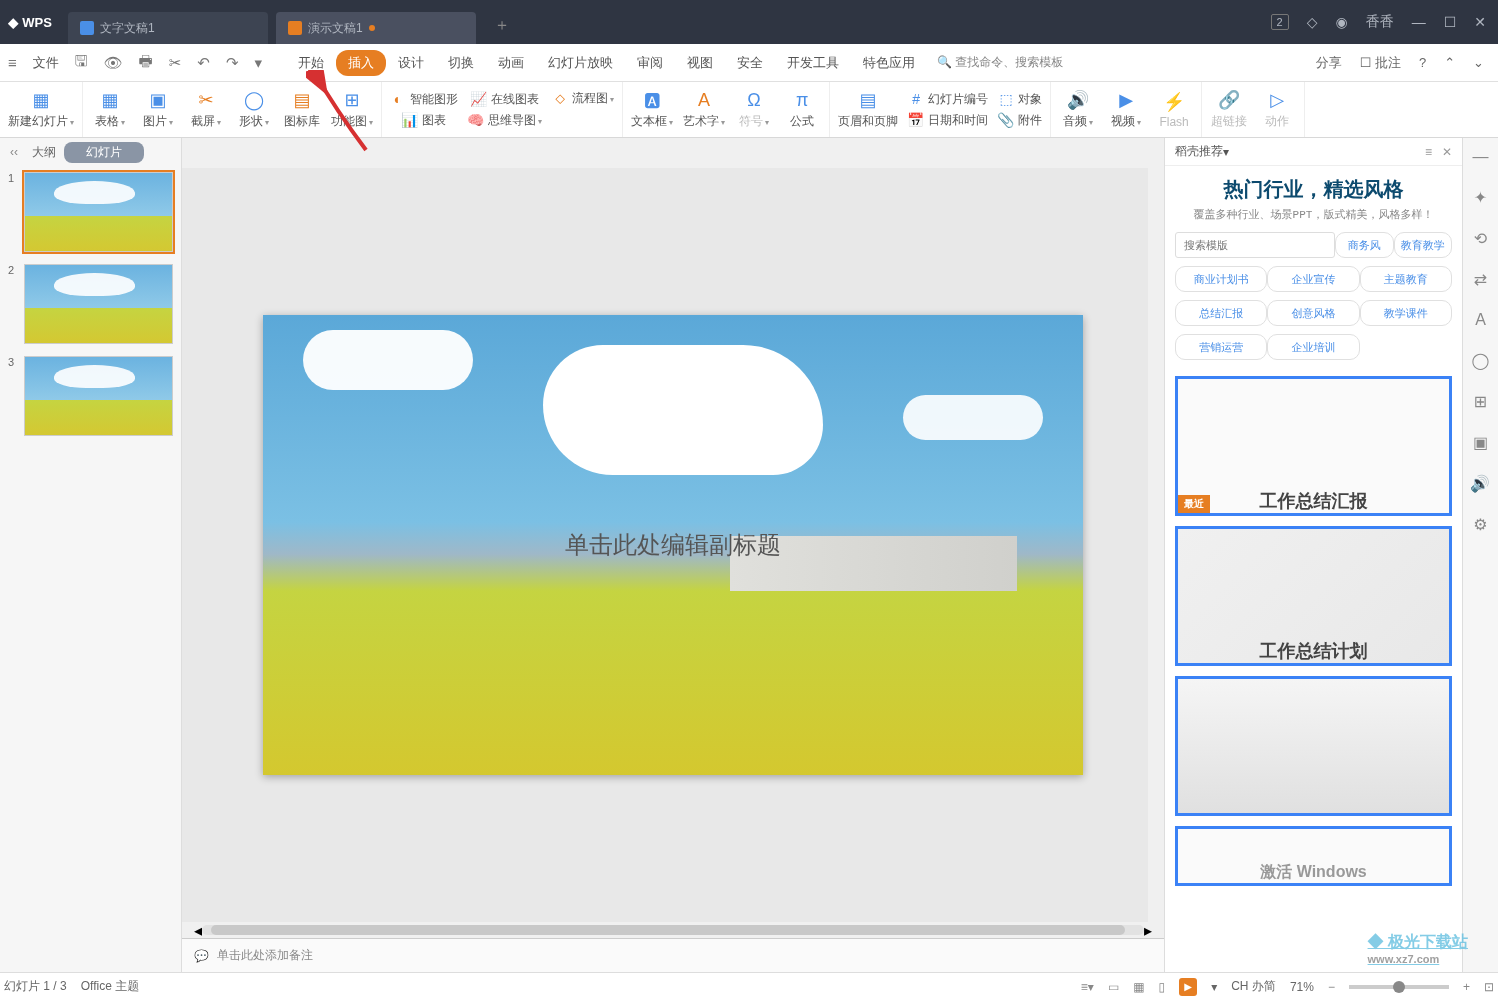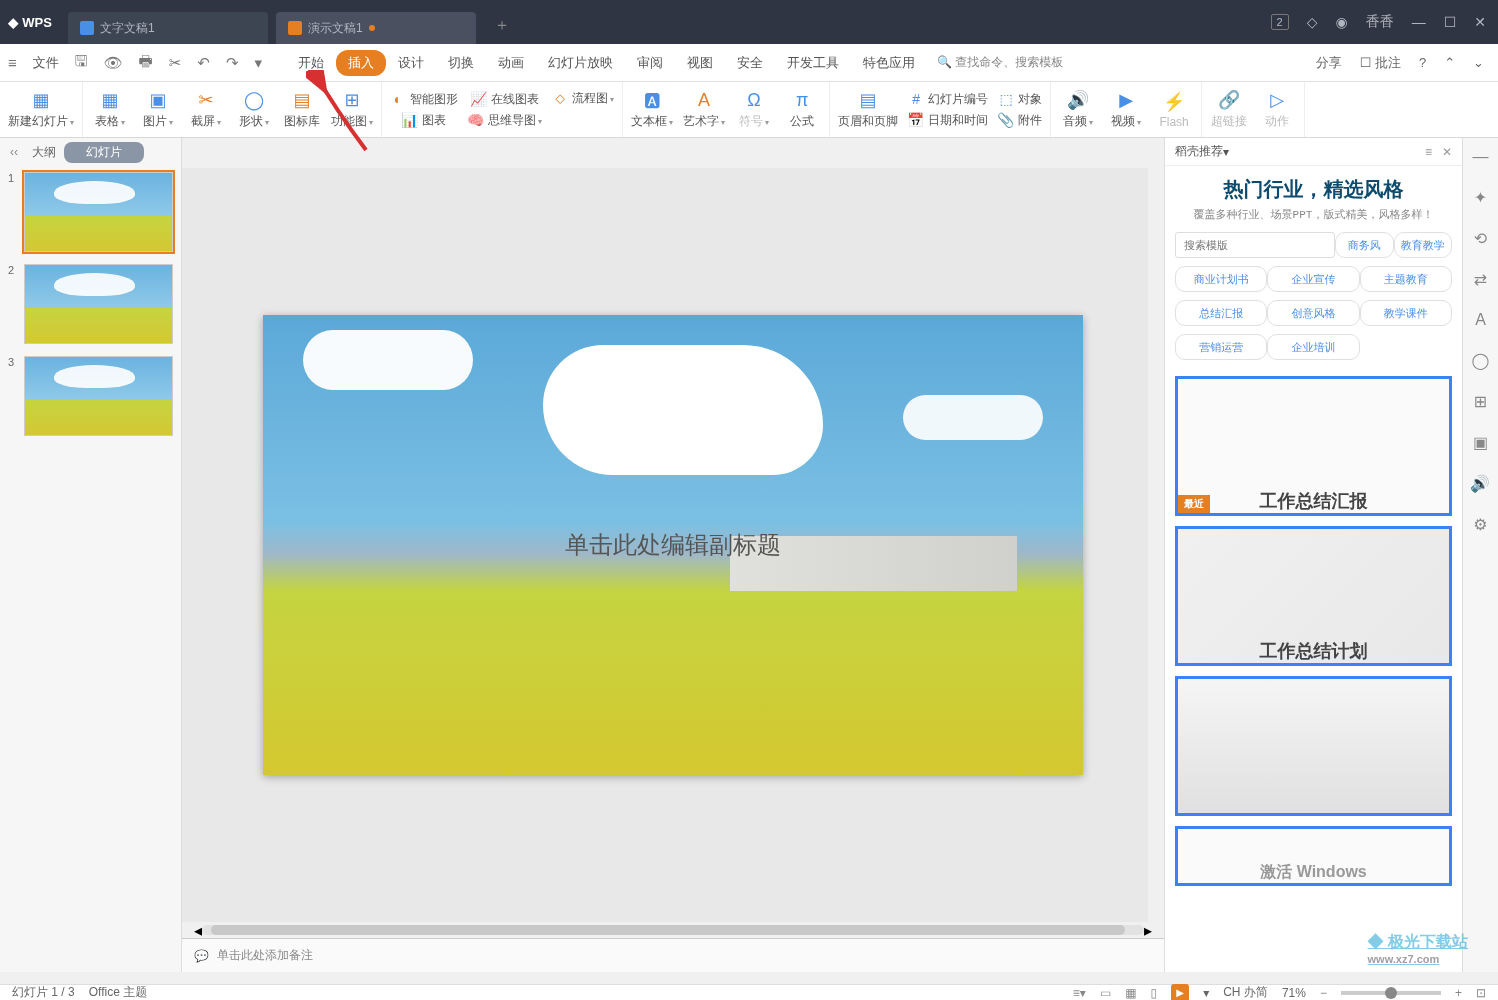--- a/index.html
+++ b/index.html
@@ -83,21 +83,21 @@
 .rpcards { flex:1; overflow:auto; padding:8px 10px; }
 .rpcard { height:140px; border:3px solid #3b82f6; margin-bottom:10px; display:flex; align-items:flex-end; justify-content:center; font-size:18px; font-weight:bold; color:#444; background:#fafafa; position:relative; }
 .rpcard .badge { position:absolute; left:0; bottom:0; background:#e67e22; color:#fff; font-size:10px; padding:2px 6px; }
 .rpcard.floral { background:linear-gradient(135deg,#f0f0f0,#e8e8e8); }
 .rpcard.ink { background:linear-gradient(to bottom,#f5f5f5,#e0e0e0); }
 
 
 .sidebar-r { width:36px; background:#f6f6f6; border-left:1px solid #ddd; display:flex; flex-direction:column; align-items:center; padding-top:10px; gap:22px; color:#888; font-size:16px; }
 
 
-.statusbar { position:absolute; bottom:0; left:0; right:0; height:16px; background:#fff; border-top:1px solid #ddd; display:flex; align-items:center; font-size:12px; color:#666; padding:0 12px; gap:14px; }
+.statusbar { position:absolute; bottom:0; left:0; right:0; height:28px; background:#fff; border-top:1px solid #ddd; display:flex; align-items:center; font-size:12px; color:#666; padding:0 4px; gap:14px; }
 .statusbar .sp { flex:1; }
 .statusbar .sicon { color:#888; cursor:pointer; }
 .zoomslider { width:100px; height:4px; background:#ccc; position:relative; }
 .zoomslider .zt { position:absolute; left:50%; top:-4px; width:12px; height:12px; background:#888; border-radius:50%; transform:translateX(-50%); }
 .playicon { width:18px; height:18px; background:#e67e22; border-radius:3px; display:flex; align-items:center; justify-content:center; color:#fff; font-size:10px; }
 .watermark { position:absolute; right:30px; bottom:35px; font-size:16px; color:#66c0e0; font-weight:bold; opacity:0.8; pointer-events:none;text-decoration:underline; }
 .arrow-red { position:absolute; top:70px; left:306px; pointer-events:none; z-index:100; }
 </style>
 </head>
 <body>

